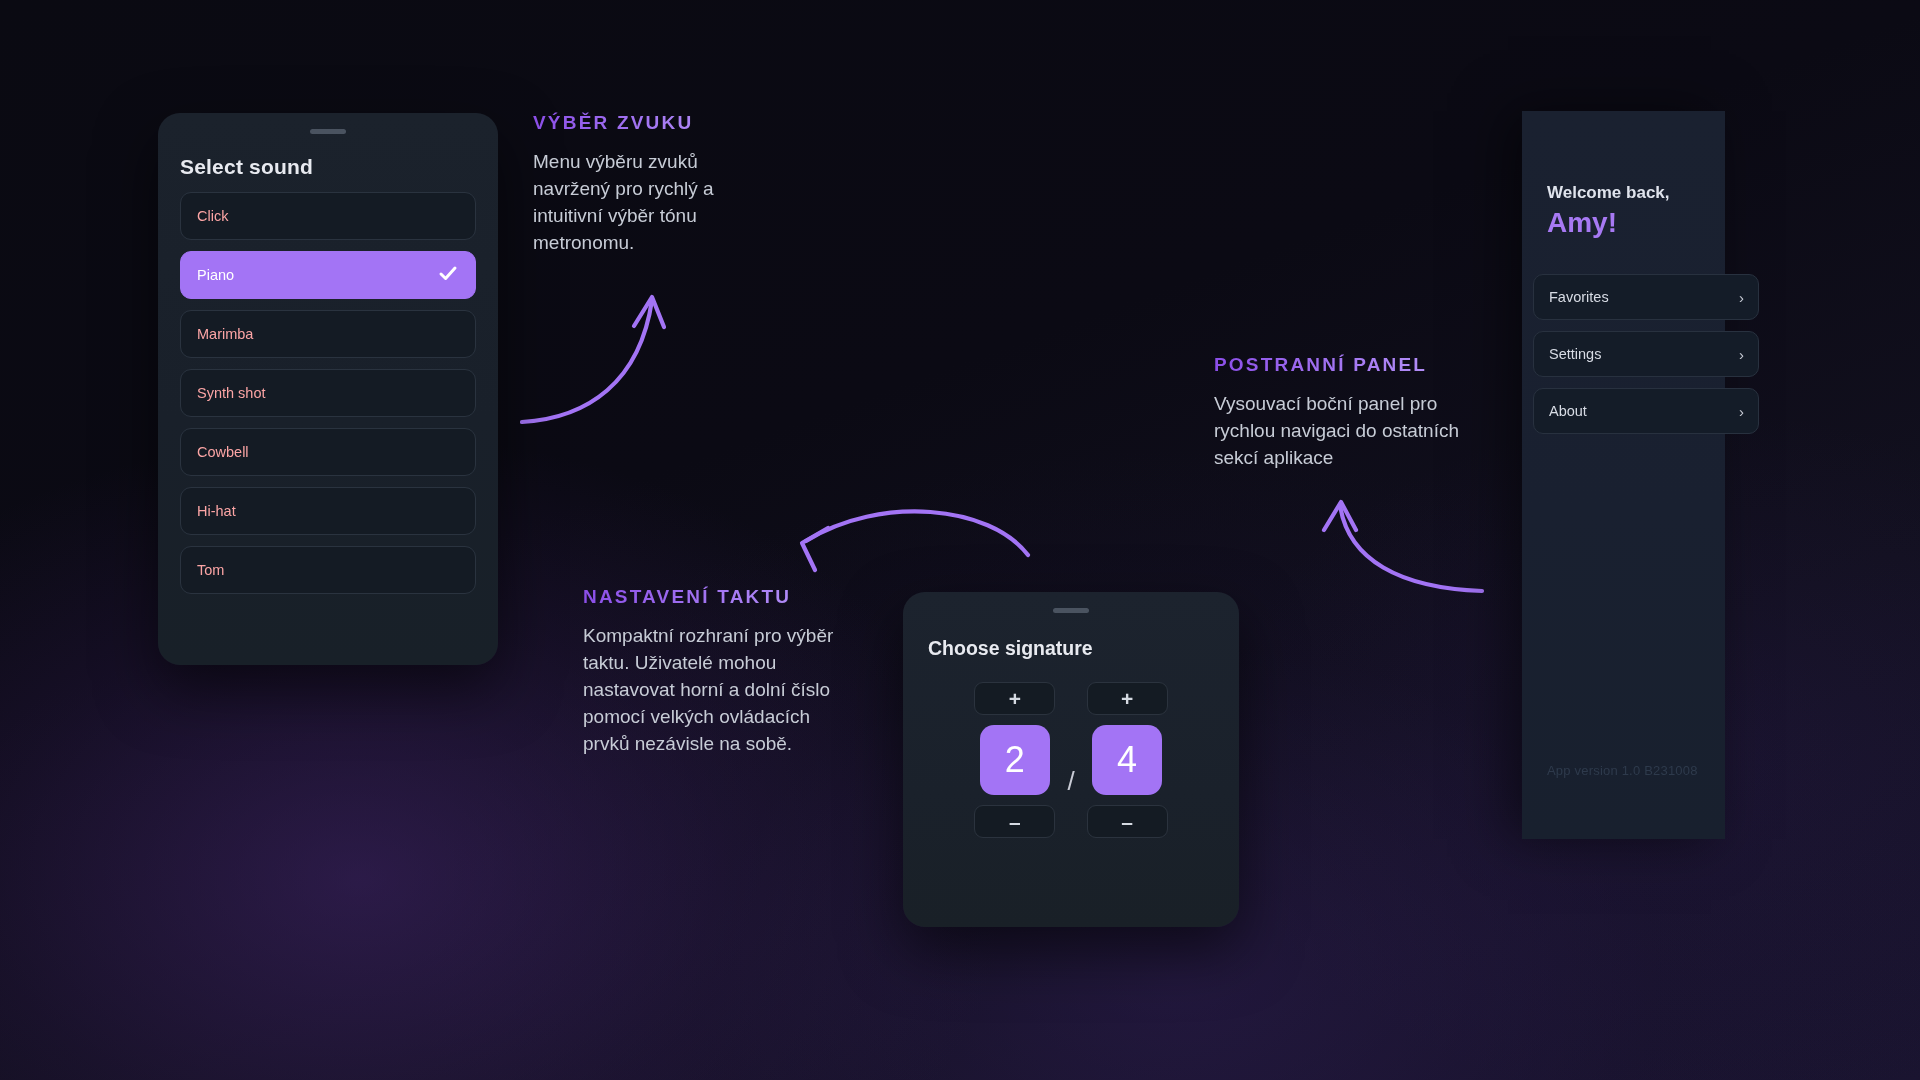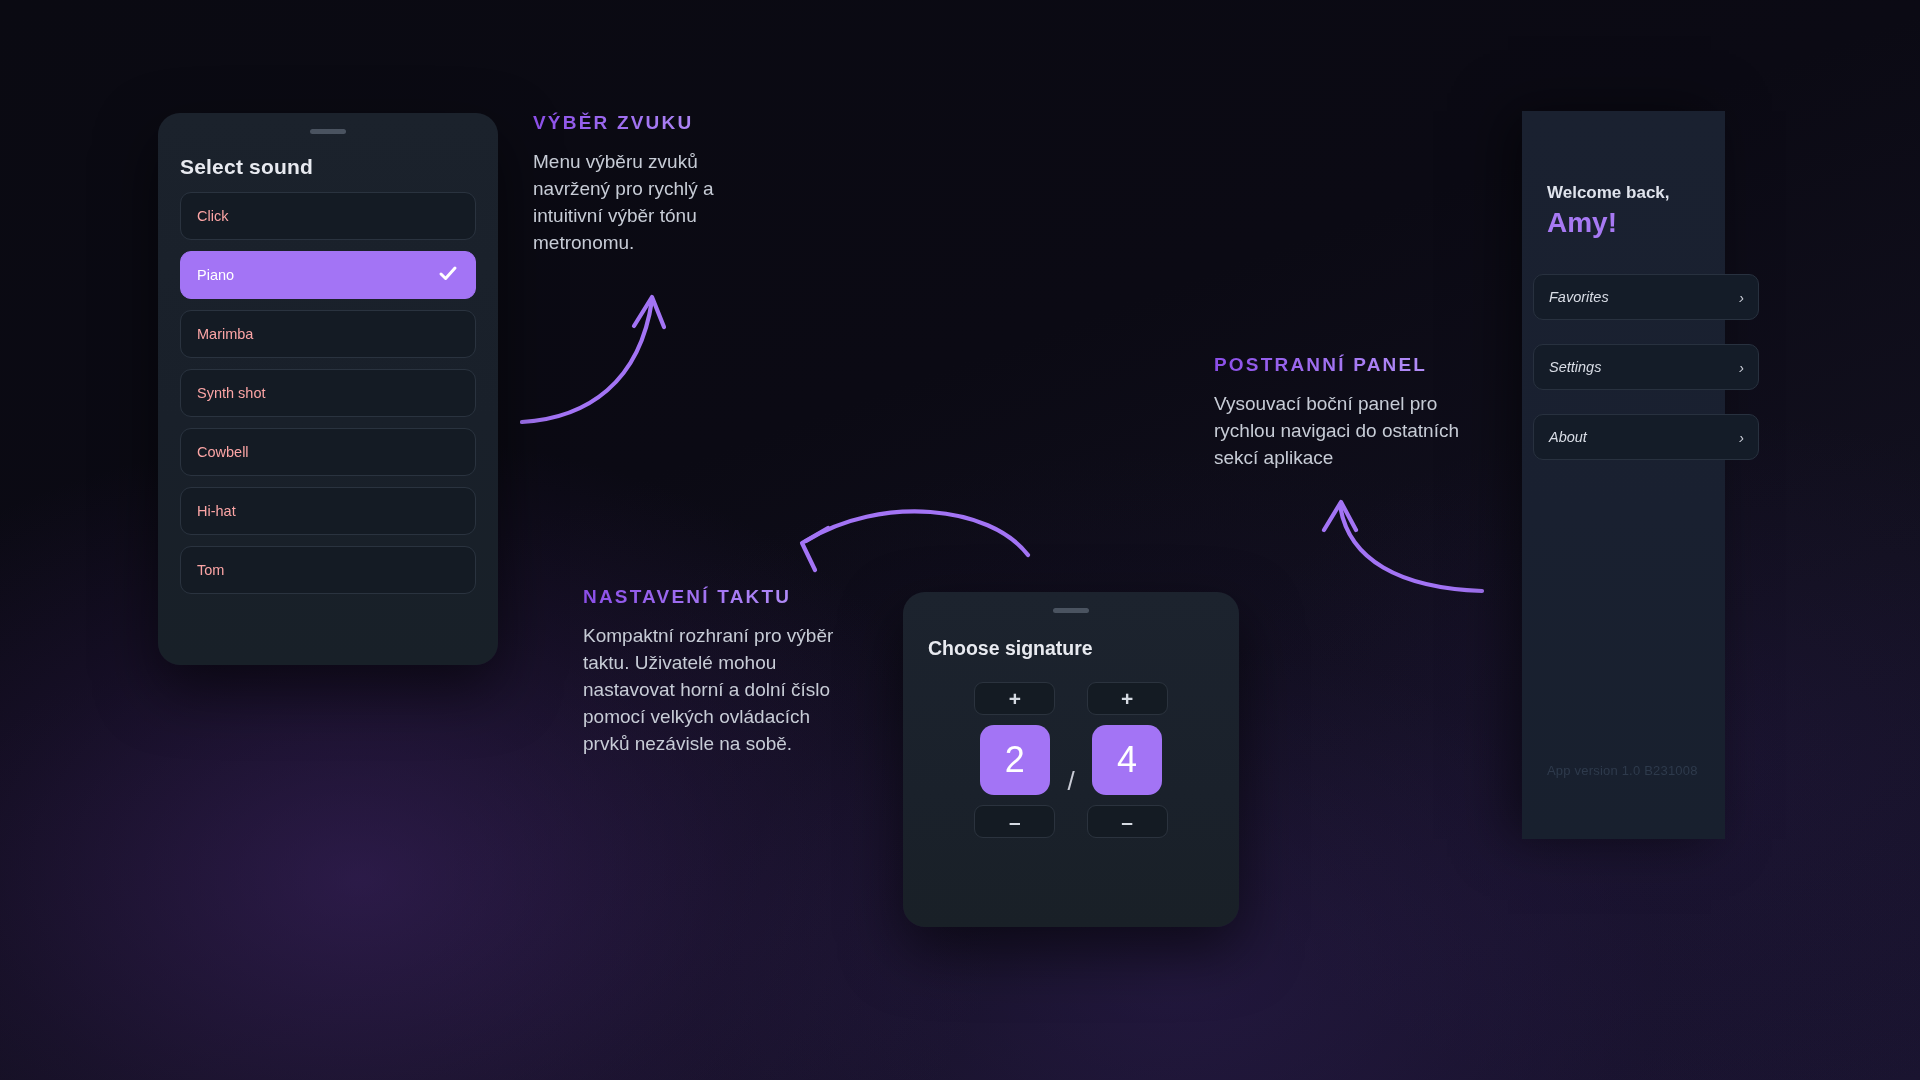--- a/index.html
+++ b/index.html
@@ -192,22 +192,21 @@
     color: #a779f3;
     text-align: right;
   }
   .side-list {
     position: absolute;
     left: 11px;
     top: 163px;
     width: 226px;
     display: flex;
     flex-direction: column;
-    gap: 24px;
-    font-style: italic;
+    gap: 11px;
   }
   .side-item {
     position: relative;
     height: 46px;
     border-radius: 10px;
     background: #141c28;
     border: 1px solid #28313f;
     display: flex;
     align-items: center;
     padding: 0 15px;

